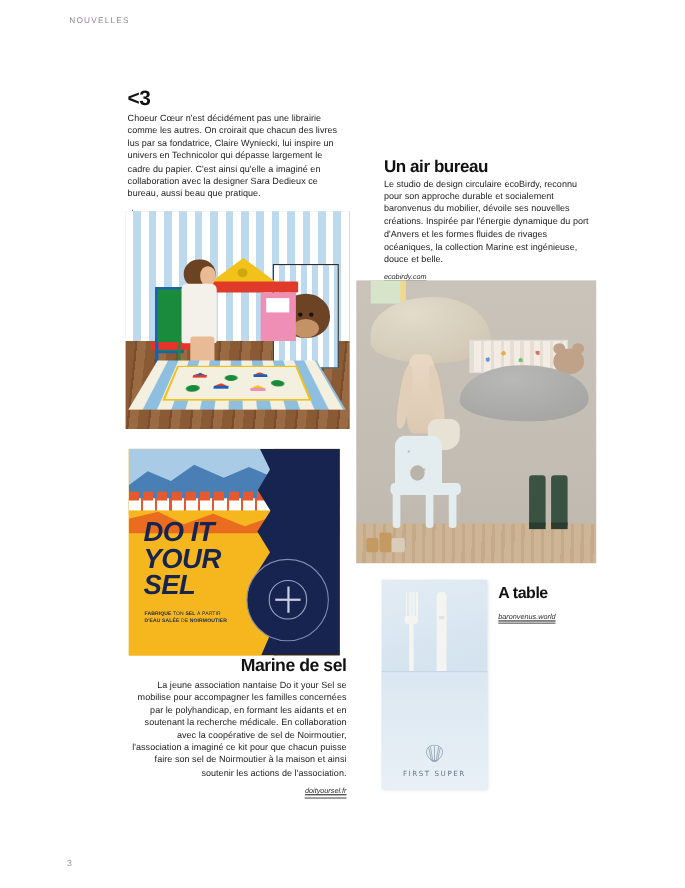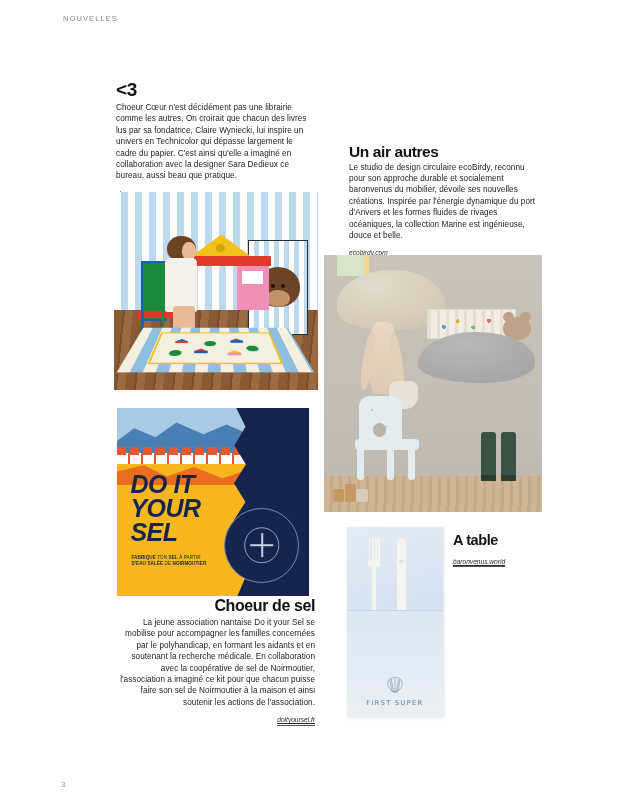--- a/index.html
+++ b/index.html
@@ -358,21 +358,21 @@
         <span class="rug-dot" style="left:12%;top:62%;background:#1a8a3c"></span>
         <span class="rug-house" style="left:60%;top:62%">
           <b style="background:#f2c21a"></b>
             <i style="background:#ef8fb5"></i>
         </span>
       </div>
     </div>
   </div>
 
   <div id="art-marin">
-    <h2 class="headline">Un air autres</h2>
+    <h2 class="headline">Un air bureau</h2>
     <p class="body-copy">Le studio de design circulaire ecoBirdy, reconnu pour son approche durable et socialement baronvenus du mobilier, dévoile ses nouvelles créations. Inspirée par l'énergie dynamique du port d'Anvers et les formes fluides de rivages océaniques, la collection Marine est ingénieuse, douce et belle.</p>
     <a class="source" href="#">ecobirdy.com</a>
   </div>
 
   <div id="img-marine">
     <div class="mar-wall"></div>
     <div class="mar-floor"></div>
     <div class="mar-panel"></div>
     <div class="shelf-beige"></div>
     <div class="coat"></div>
@@ -442,21 +442,21 @@
             <path d="M20 32 V3 M14 31 L9 6 M26 31 L31 6 M17 32 L12 4 M23 32 L28 4"></path>
             <path d="M16 33 C18 30 22 30 24 33"></path>
           </svg>
         </div>
         <div class="cut-word">FIRST SUPER</div>
       </div>
     </div>
   </div>
 
   <div id="art-sel">
-    <h2 class="headline">Choeur de sel</h2>
+    <h2 class="headline">Marine de sel</h2>
     <p class="body-copy">La jeune association nantaise Do it your Sel se mobilise pour accompagner les familles concernées par le polyhandicap, en formant les aidants et en soutenant la recherche médicale. En collaboration avec la coopérative de sel de Noirmoutier, l'association a imaginé ce kit pour que chacun puisse faire son sel de Noirmoutier à la maison et ainsi soutenir les actions de l'association.</p>
     <a class="source" href="#">doityoursel.fr</a>
   </div>
 
   <div id="art-table">
     <h2 class="headline">A table</h2>
     <a class="source" href="#">baronvenus.world</a>
   </div>
 
   <div class="folio">3</div>

